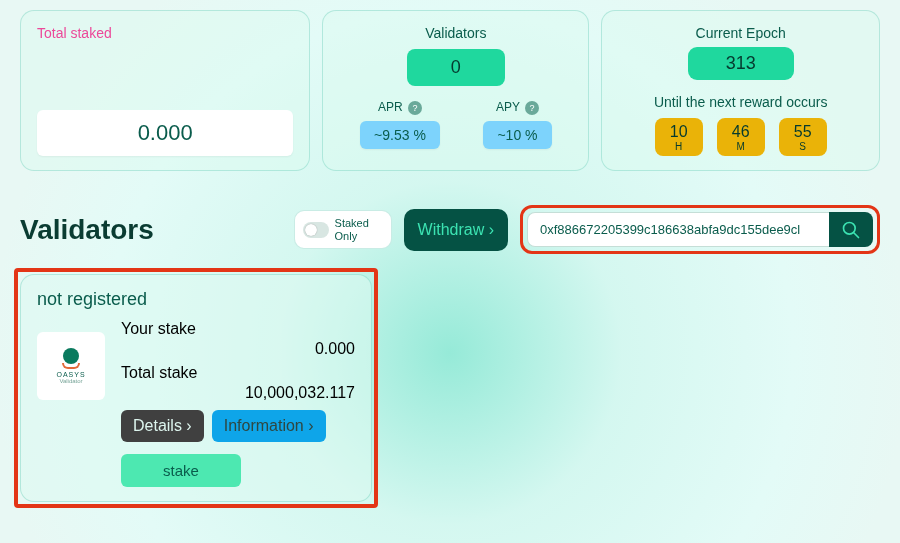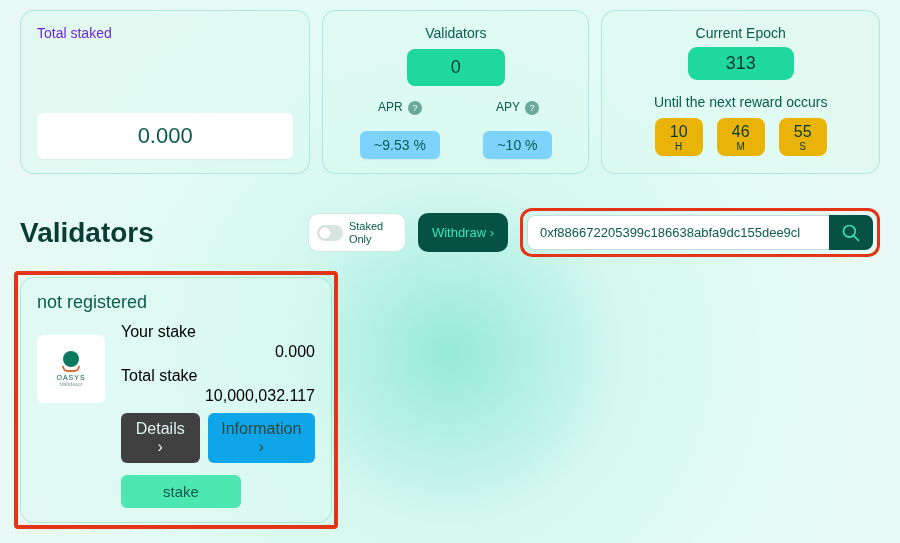--- a/index.html
+++ b/index.html
@@ -21,21 +21,21 @@
     border: 1px solid rgba(40, 180, 150, 0.25);
     padding: 14px 16px;
     position: relative;
   }
   .panel-staked {
     flex: 1.1;
     display: flex;
     flex-direction: column;
     justify-content: space-between;
   }
-  .panel-staked .label { color: #6d28d9; font-size: 14px; margin-bottom: 24px; }
+  .panel-staked .label { color: #ec4899; font-size: 14px; margin-bottom: 24px; }
   .staked-value-box {
     background: #ffffff;
     border-radius: 6px;
     padding: 10px 0;
     text-align: center;
     font-size: 22px;
     color: #0a5c4c;
     font-weight: 400;
     box-shadow: 0 1px 2px rgba(0,0,0,0.05);
   }
@@ -49,21 +49,21 @@
     background: #1fd89e;
     color: #053a2f;
     border-radius: 8px;
     padding: 8px 44px;
     margin: 8px 0 14px 0;
     font-size: 18px;
     font-weight: 500;
   }
   .apr-row { display: flex; justify-content: space-around; gap: 14px; padding: 0 6px; }
   .apr-item { text-align: center; color: #0a5c4c; }
-  .apr-item .lbl { font-size: 12px; margin-bottom: 16px; }
+  .apr-item .lbl { font-size: 12px; margin-bottom: 6px; }
   .apr-item .lbl .q { display: inline-flex; width: 14px; height: 14px; background: #6aa99a; border-radius: 50%; color: #fff; font-size: 9px; align-items: center; justify-content: center; margin-left: 2px; }
   .pct-box {
     background: #7dd3fc;
     border-radius: 6px;
     padding: 6px 14px;
     font-size: 14px;
     color: #0a5c4c;
     box-shadow: 0 1px 2px rgba(0,0,0,0.05);
   }
   .panel-epoch {
@@ -98,21 +98,21 @@
     width: 26px; height: 16px; background: #d8e6e2; border-radius: 10px; position: relative;
   }
   .toggle::after { content: ""; width: 12px; height: 12px; background: #fff; border-radius: 50%; position: absolute; top: 2px; left: 2px; box-shadow: 0 0 1px rgba(0,0,0,0.4); }
   .toggle-lbl { font-size: 11px; color: #0a5c4c; line-height: 1.1; width: 44px; }
   .withdraw-btn {
     background: #055244;
     color: #3ce3b2;
     border: none;
     border-radius: 10px;
     padding: 12px 14px;
-    font-size: 13px;
+    font-size: 16px;
     cursor: pointer;
   }
   .search-wrap {
     display: flex;
     border: 3px solid #e33516;
     border-radius: 12px;
     padding: 4px;
     align-items: stretch;
   }
   .search-input {
@@ -134,21 +134,21 @@
     display: flex;
     align-items: center;
     justify-content: center;
     cursor: pointer;
   }
   .search-btn svg { stroke: #3ce3b2; }
 
   .validator-area {
     position: relative;
     margin: 8px 0 8px 20px;
-    width: 312px;
+    width: 352px;
   }
   .highlight-box {
     position: absolute;
     top: -6px; left: -6px; right: -6px; bottom: -6px;
     border: 4px solid #e33516;
     border-radius: 4px;
     pointer-events: none;
   }
   .vcard {
     background: rgba(220, 250, 240, 0.55);

